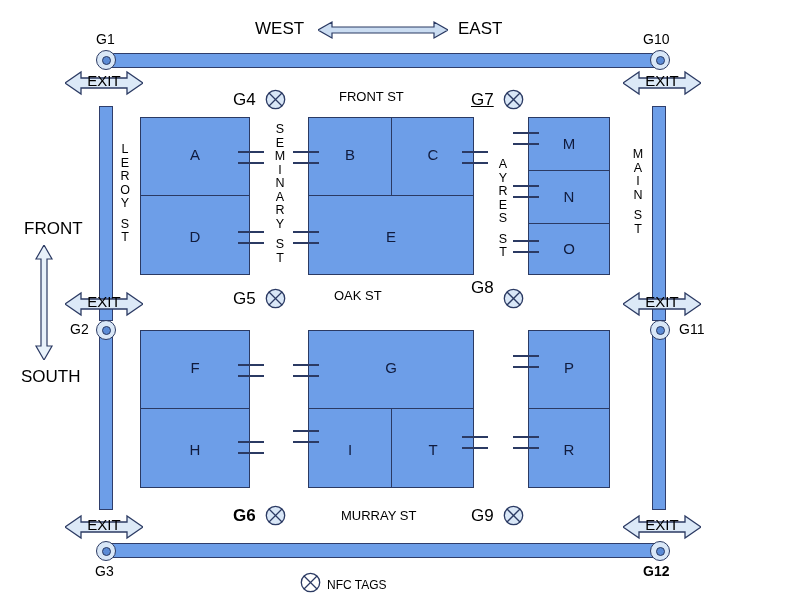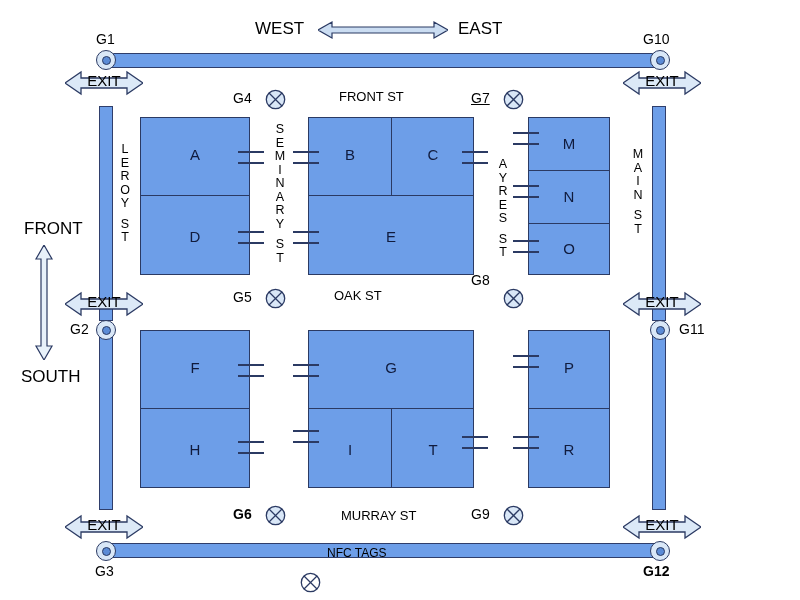--- a/index.html
+++ b/index.html
@@ -90,21 +90,21 @@
 
   
   .nfc{
     position:absolute;
     width:21px;height:21px;
     z-index:6;
   }
   .nfc svg{display:block;}
   .nfc-lbl{
     position:absolute;
-    font-size:14px;
+    font-size:17px;
     color:#000;
     white-space:nowrap;
   }
 
   
   .exit{
     position:absolute;
     width:78px;height:30px;
     z-index:8;
   }
@@ -403,33 +403,33 @@
   </div>
   <div class="nfc-lbl" style="left:471px;top:90px;text-decoration:underline;">G7</div>
 
   <div class="nfc" style="left:503px;top:288px;">
     <svg width="21" height="21" viewBox="0 0 21 21">
       <circle cx="10.5" cy="10.5" r="9.2" fill="#D9E7F7" stroke="#2B3A63" stroke-width="1.3"></circle>
       <line x1="4" y1="4" x2="17" y2="17" stroke="#2B3A63" stroke-width="1.3"></line>
       <line x1="17" y1="4" x2="4" y2="17" stroke="#2B3A63" stroke-width="1.3"></line>
     </svg>
   </div>
-  <div class="nfc-lbl" style="left:471px;top:272px;">G8</div>
+  <div class="nfc-lbl" style="left:471px;top:278px;">G8</div>
 
   <div class="nfc" style="left:503px;top:505px;">
     <svg width="21" height="21" viewBox="0 0 21 21">
       <circle cx="10.5" cy="10.5" r="9.2" fill="#D9E7F7" stroke="#2B3A63" stroke-width="1.3"></circle>
       <line x1="4" y1="4" x2="17" y2="17" stroke="#2B3A63" stroke-width="1.3"></line>
       <line x1="17" y1="4" x2="4" y2="17" stroke="#2B3A63" stroke-width="1.3"></line>
     </svg>
   </div>
   <div class="nfc-lbl" style="left:471px;top:506px;">G9</div>
 
   <div class="nfc" style="left:300px;top:572px;">
     <svg width="21" height="21" viewBox="0 0 21 21">
       <circle cx="10.5" cy="10.5" r="9.2" fill="#FFFFFF" stroke="#2B3A63" stroke-width="1.3"></circle>
       <line x1="4" y1="4" x2="17" y2="17" stroke="#2B3A63" stroke-width="1.3"></line>
       <line x1="17" y1="4" x2="4" y2="17" stroke="#2B3A63" stroke-width="1.3"></line>
     </svg>
   </div>
-  <div class="legend-txt" style="left:327px;top:546px;text-align:right;">NFC TAGS</div>
+  <div class="legend-txt" style="left:327px;top:578px;text-align:right;">NFC TAGS</div>
 
 </div>
 
 </body></html>

